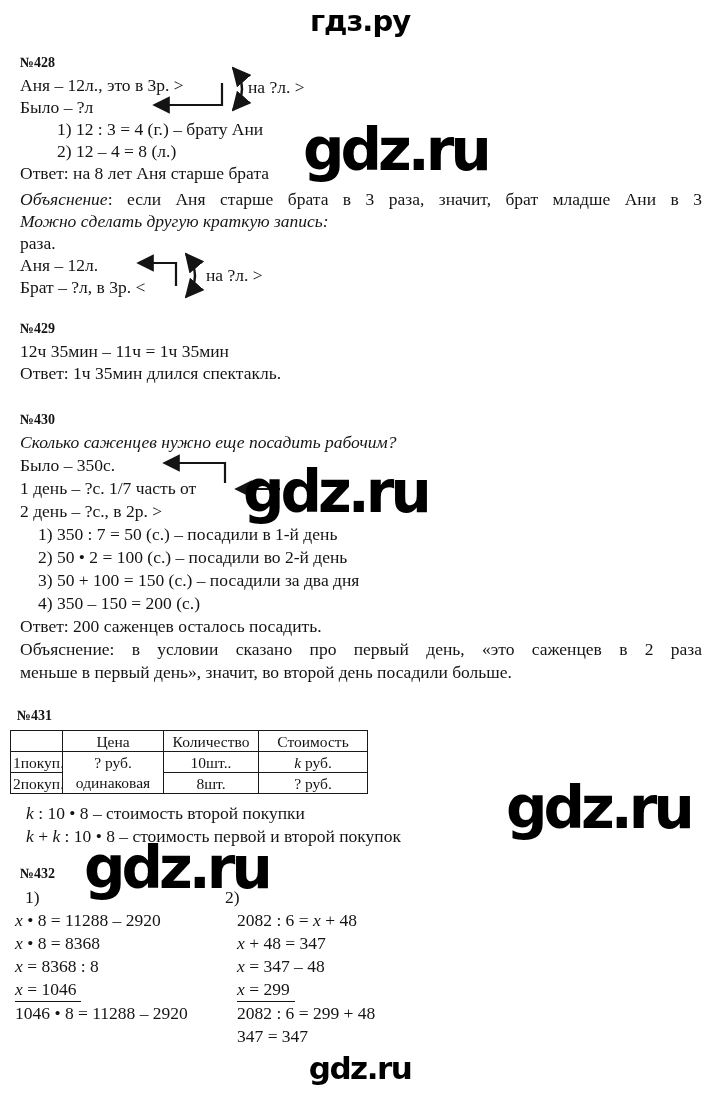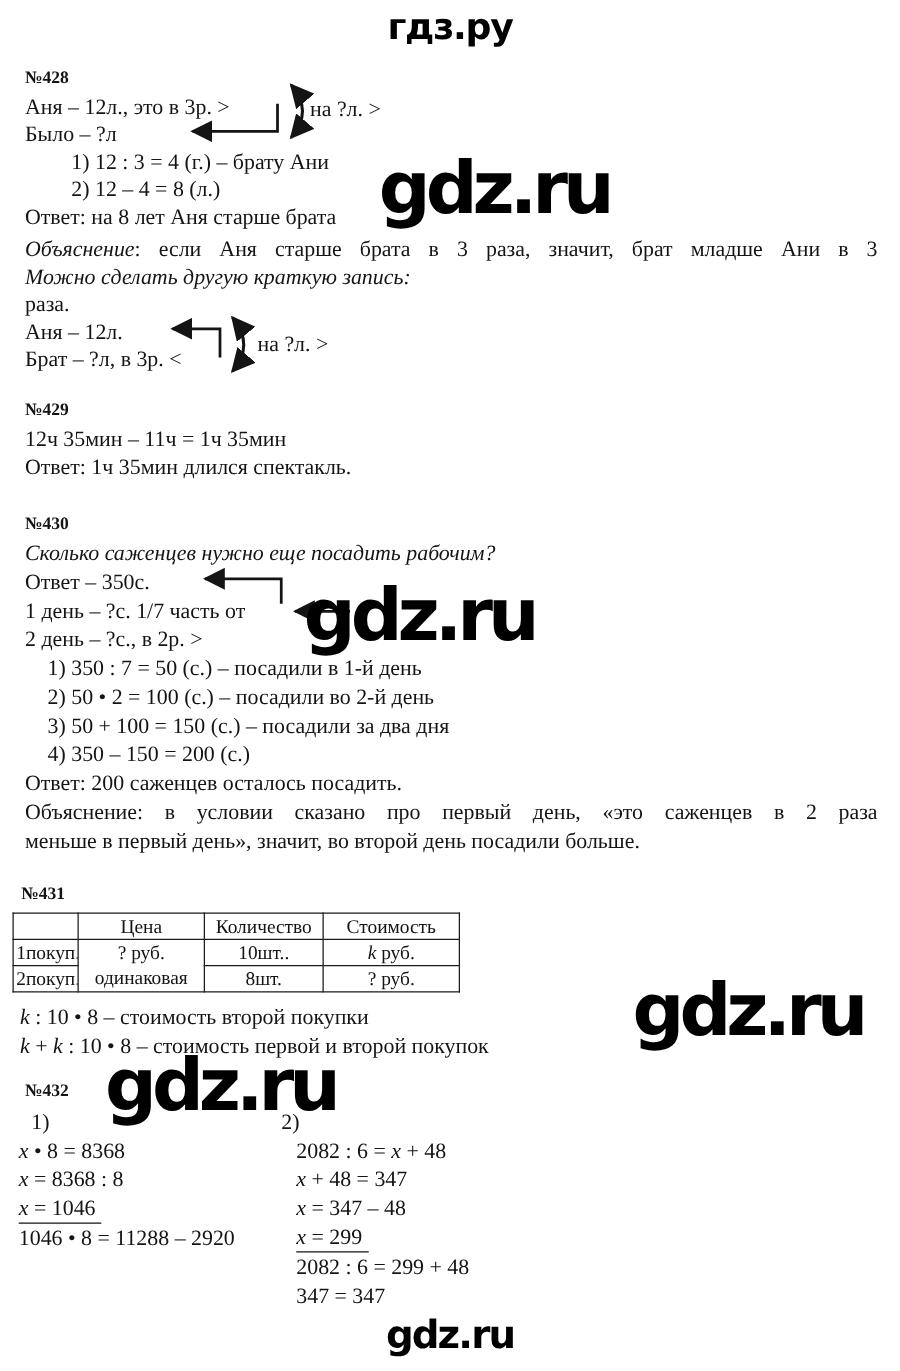--- a/index.html
+++ b/index.html
@@ -20,21 +20,21 @@
   .just{text-align:justify;text-align-last:justify;white-space:normal;}
   .arr{position:absolute;}
   .arrlabel{position:absolute;font-size:17.5px;line-height:22px;white-space:nowrap;}
   
   .t431{border-collapse:collapse;margin-top:3px;table-layout:fixed;width:357px;
         font-size:15.5px;}
   .t431 th,.t431 td{border:1.6px solid #1a1a1a;text-align:center;vertical-align:middle;
         height:20px;padding:0 2px;font-weight:normal;line-height:19px;overflow:hidden;}
   .pricecell div{line-height:20px;}
   .klines{margin-top:8px;}
-  .klines .ln{margin-left:6px;line-height:23px;}
+  .klines .ln{margin-left:16px;line-height:23px;}
   
   .col432{position:absolute;width:220px;}
   .col432 .ln{line-height:23px;}
   .lbl-ind{padding-left:10px;}
   .eq-ind .ln{padding-left:12px;}
   .eq-ind .lbl{padding-left:0;}
   .ul{display:inline-block;border-bottom:1.7px solid #141414;padding-right:5px;}
   
   .wm{position:absolute;font-family:"DejaVu Sans","Liberation Sans",sans-serif;
       font-weight:bold;font-size:58px;line-height:1;letter-spacing:-4px;color:#000;z-index:5;}
@@ -85,21 +85,21 @@
 
   <section class="sec" style="top:318px">
     <div class="num">№429</div>
     <div class="ln">12ч 35мин – 11ч = 1ч 35мин</div>
     <div class="ln">Ответ: 1ч 35мин длился спектакль.</div>
   </section>
 
   <section class="sec lh23" style="top:408px">
     <div class="num">№430</div>
     <div class="ln it">Сколько саженцев нужно еще посадить рабочим?</div>
-    <div class="ln">Ответ – 350с.</div>
+    <div class="ln">Было – 350с.</div>
     <div class="ln">1 день – ?с. 1/7 часть от</div>
     <div class="ln">2 день – ?с., в 2р. &gt;</div>
     <div class="ln ind18">1) 350 : 7 = 50 (с.) – посадили в 1-й день</div>
     <div class="ln ind18">2) 50 • 2 = 100 (с.) – посадили во 2-й день</div>
     <div class="ln ind18">3) 50 + 100 = 150 (с.) – посадили за два дня</div>
     <div class="ln ind18">4) 350 – 150 = 200 (с.)</div>
     <div class="ln">Ответ: 200 саженцев осталось посадить.</div>
     <div class="ln just">Объяснение: в условии сказано про первый день, «это саженцев в 2 раза</div>
     <div class="ln">меньше в первый день», значит, во второй день посадили больше.</div>
   </section>
@@ -144,20 +144,21 @@
     <div class="klines">
       <div class="ln"><i>k</i><span> : 10 • 8 – стоимость второй покупки</span></div>
       <div class="ln"><i>k</i><span> + </span><i>k</i><span> : 10 • 8 – стоимость первой и второй покупок</span></div>
     </div>
   </section>
 
   <div class="num" style="position:absolute;left:20px;top:863px">№432</div>
 
   <div class="col432" style="left:15px;top:886px">
     <div class="ln lbl-ind">1)</div>
+    <div class="ln"><span></span><i>x</i><span> • 8 = 11288 – 2920</span></div>
     <div class="ln"><span></span><i>x</i><span> • 8 = 8368</span></div>
     <div class="ln"><span></span><i>x</i><span> = 8368 : 8</span></div>
     <div class="ln"><span class="ul"><i>x</i><span> = 1046</span></span></div>
     <div class="ln"><span>1046 • 8 = 11288 – 2920</span></div>
   </div>
 
   <div class="col432 eq-ind" style="left:225px;top:886px">
     <div class="ln lbl">2)</div>
     <div class="ln"><span>2082 : 6 = </span><i>x</i><span> + 48</span></div>
     <div class="ln"><span></span><i>x</i><span> + 48 = 347</span></div>

